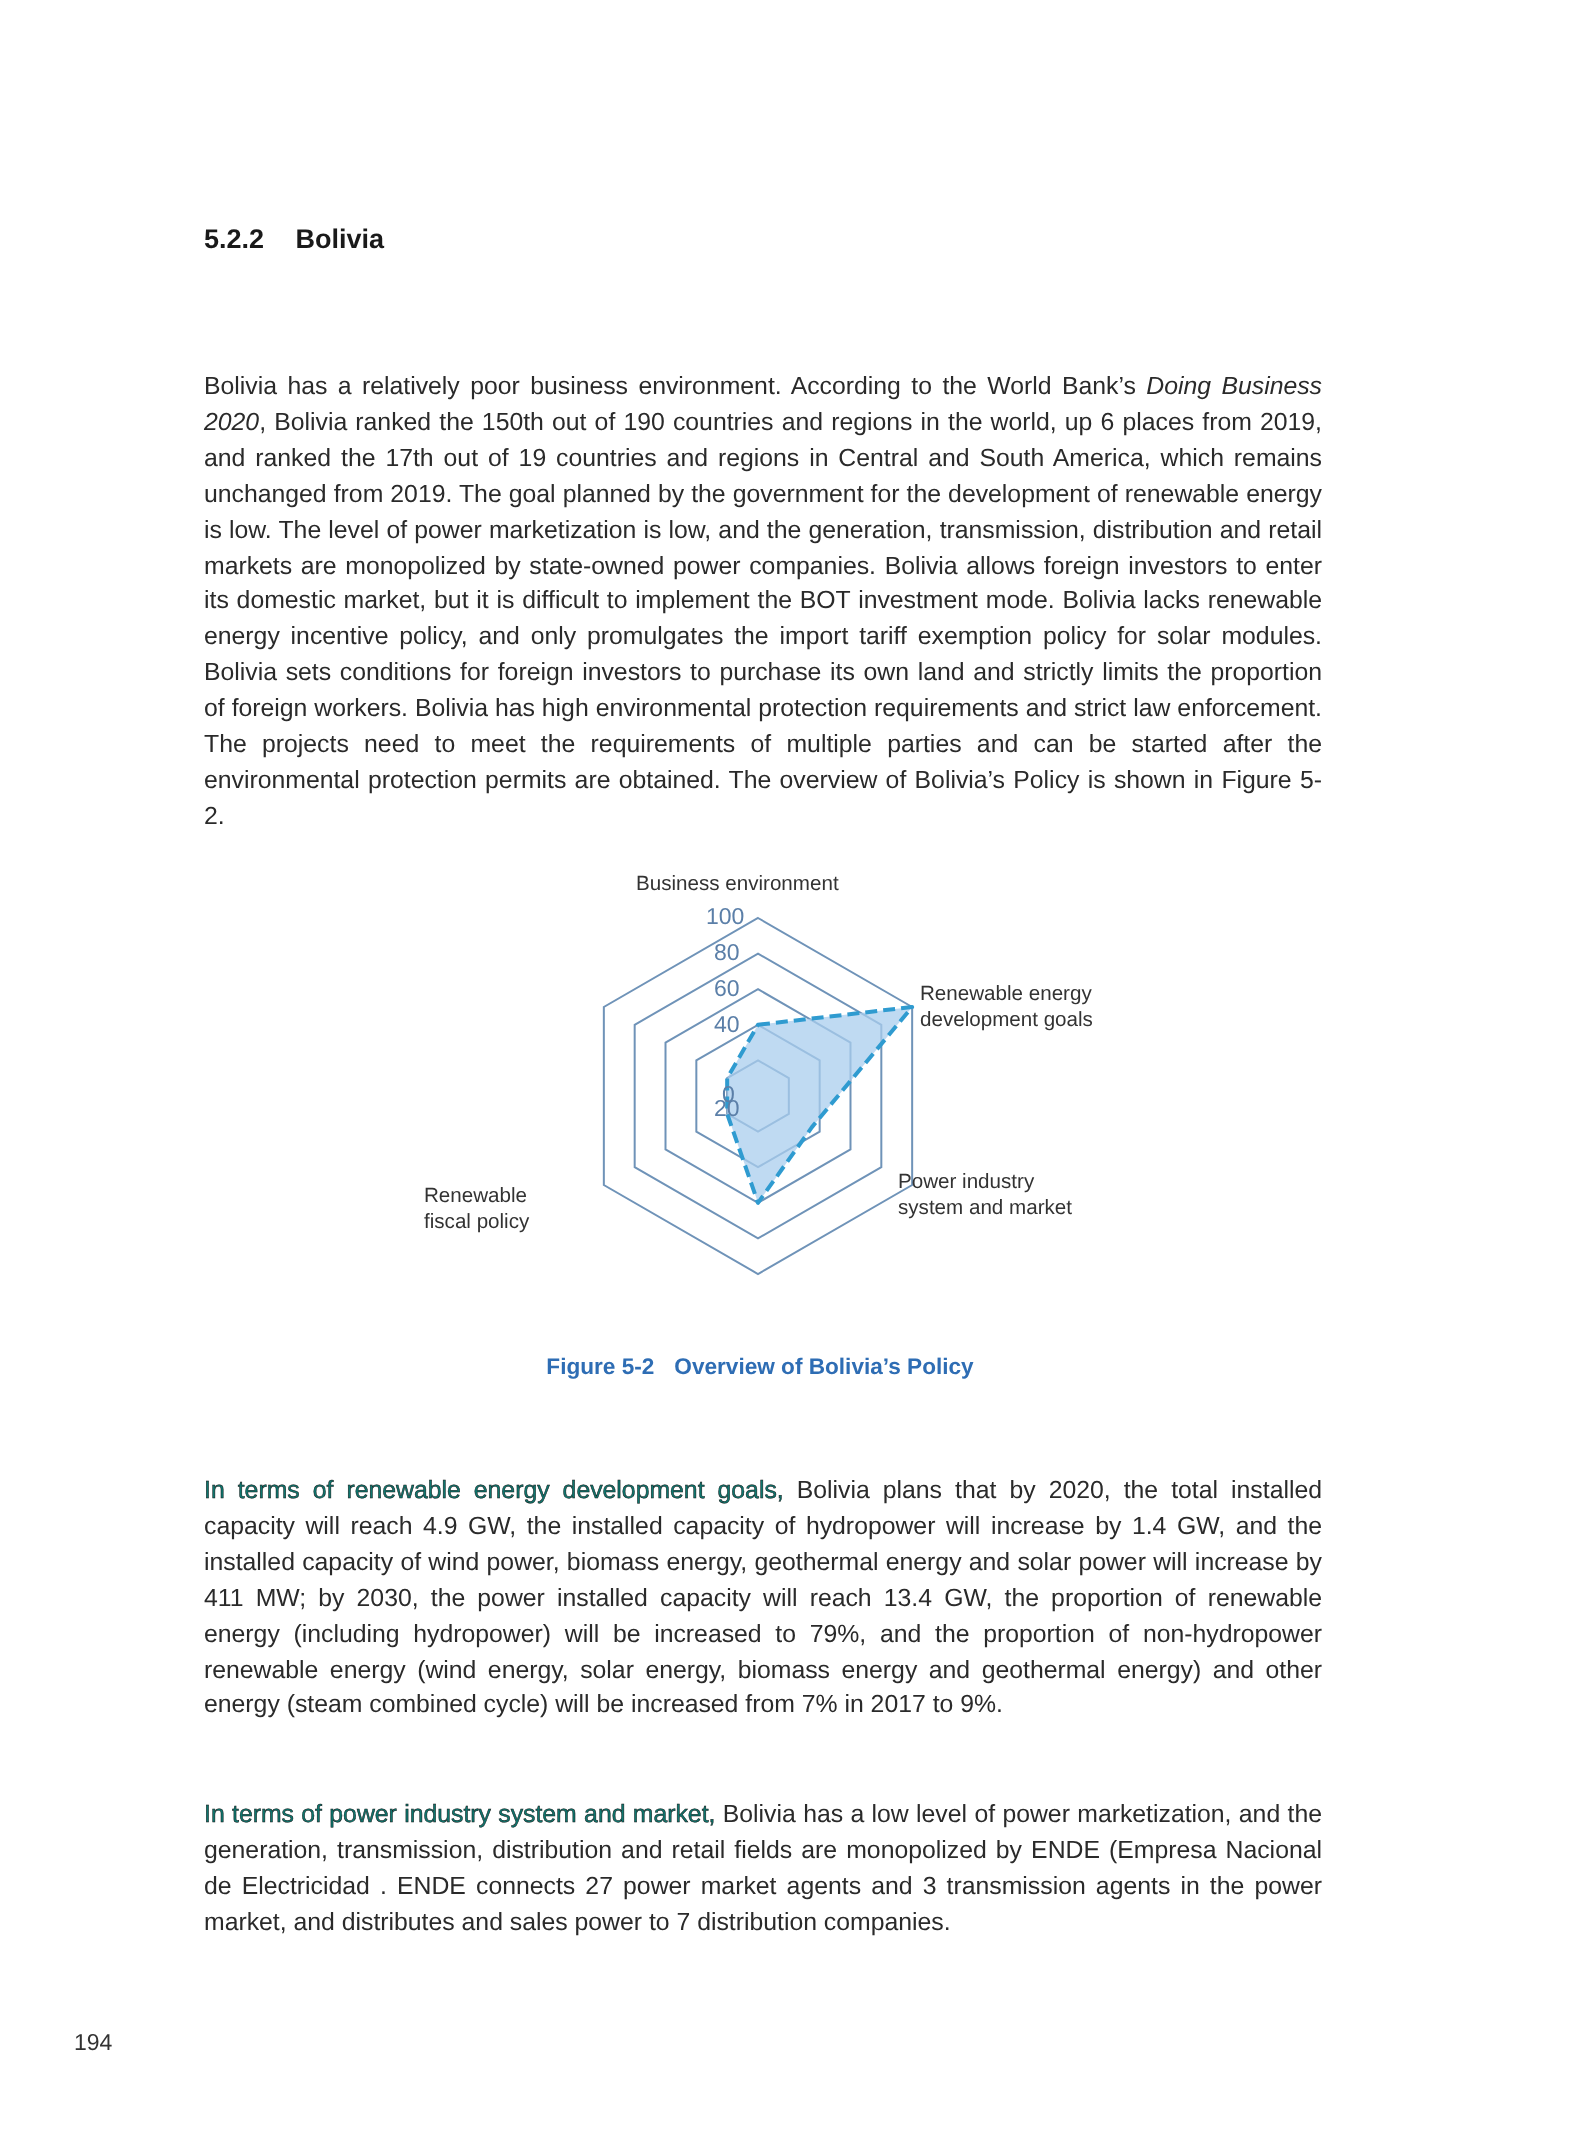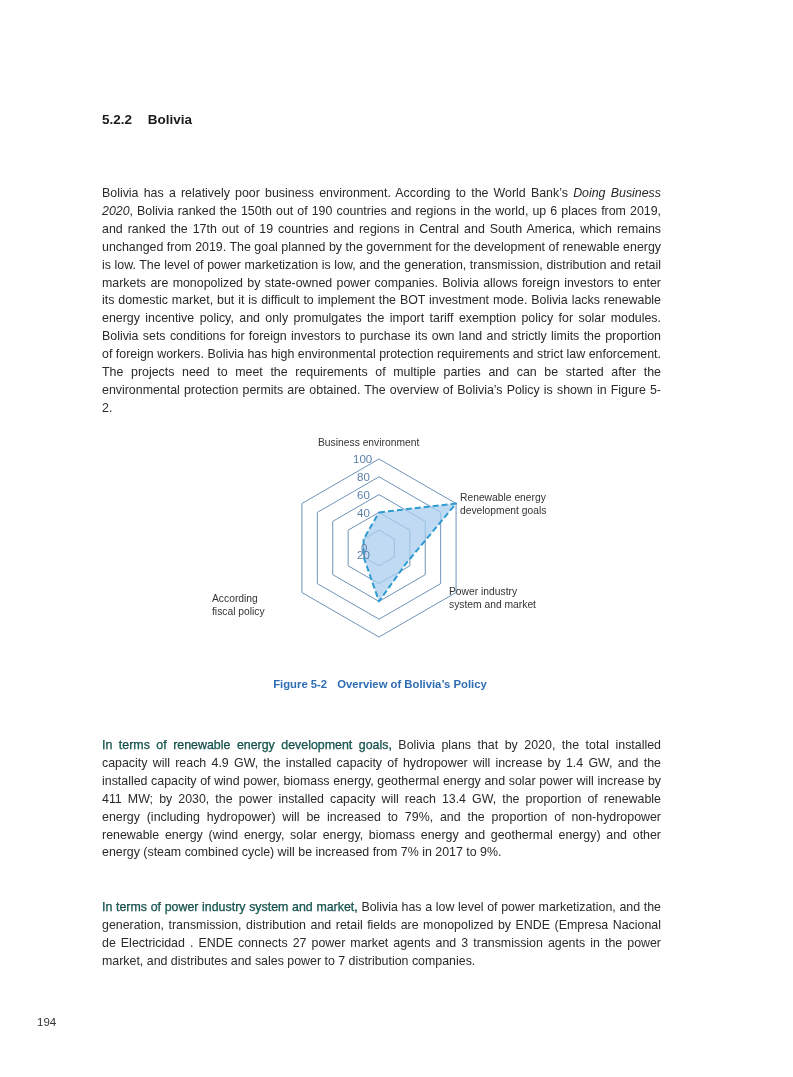--- a/index.html
+++ b/index.html
@@ -49,21 +49,21 @@
     <div>development goals</div>
   </div>
 
   <div class="axis-label" style="left:259px; top:155px; width:110px;">
     <div>Power industry</div>
     <div>system and market</div>
   </div>
 
 
   <div class="axis-label" style="left:22px; top:162px; width:110px;">
-    <div>According</div>
+    <div>Renewable</div>
     <div>fiscal policy</div>
   </div>
 
 
   <div class="tick" style="left:163px; top:23px;">100</div>
   <div class="tick" style="left:167px; top:41px;">80</div>
   <div class="tick" style="left:167px; top:59px;">60</div>
   <div class="tick" style="left:167px; top:77px;">40</div>
   <div class="tick" style="left:167px; top:95px;margin-top:24px;">20</div>
   <div class="tick" style="left:171px; top:112px;">0</div>

